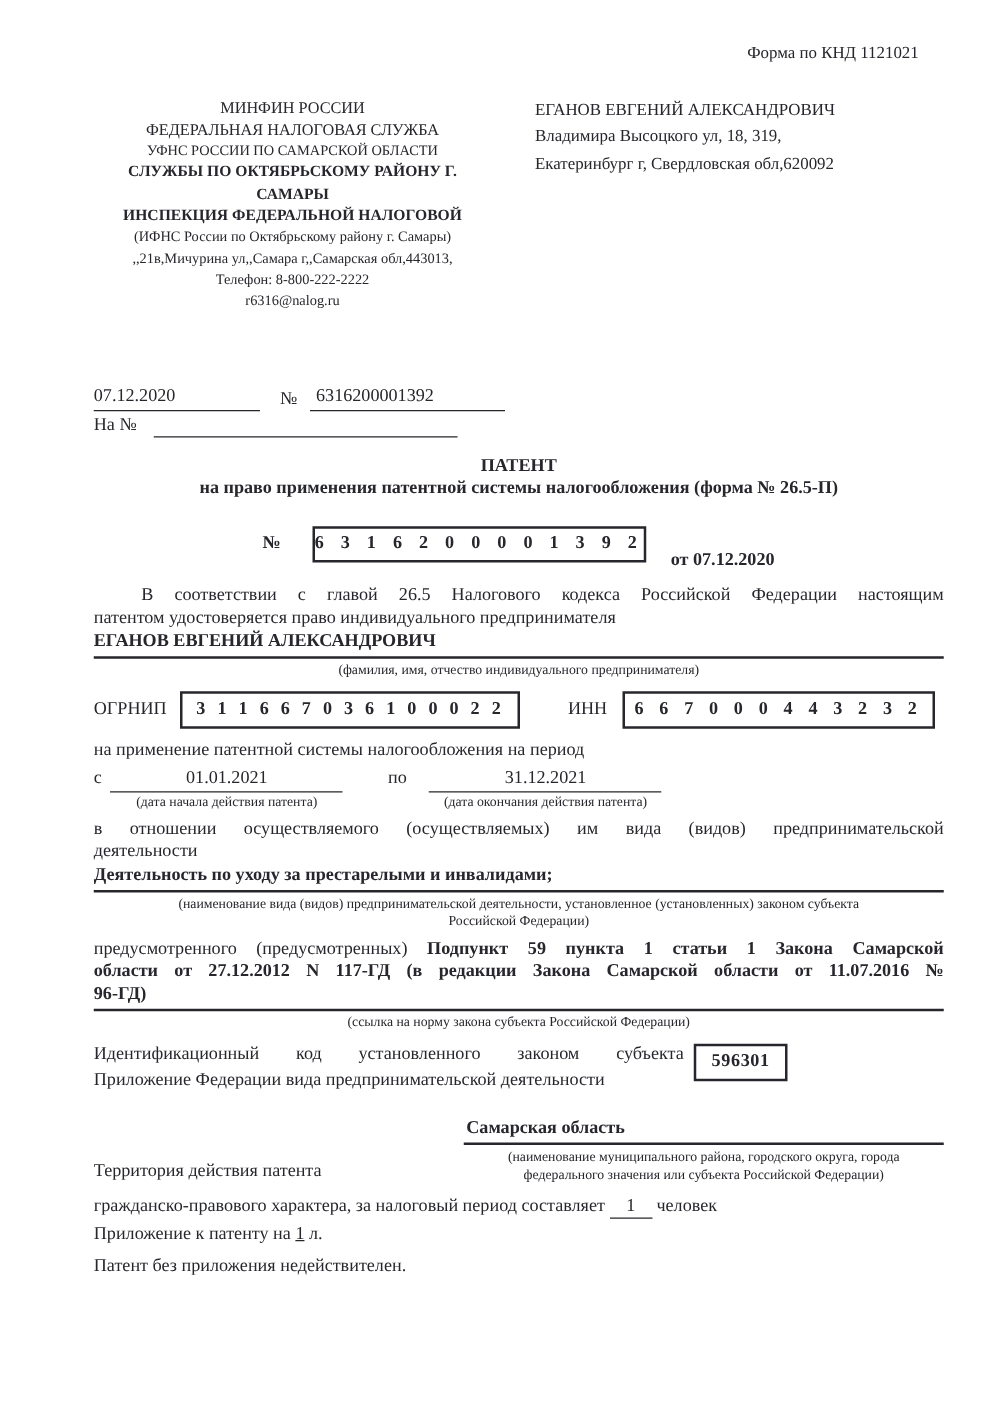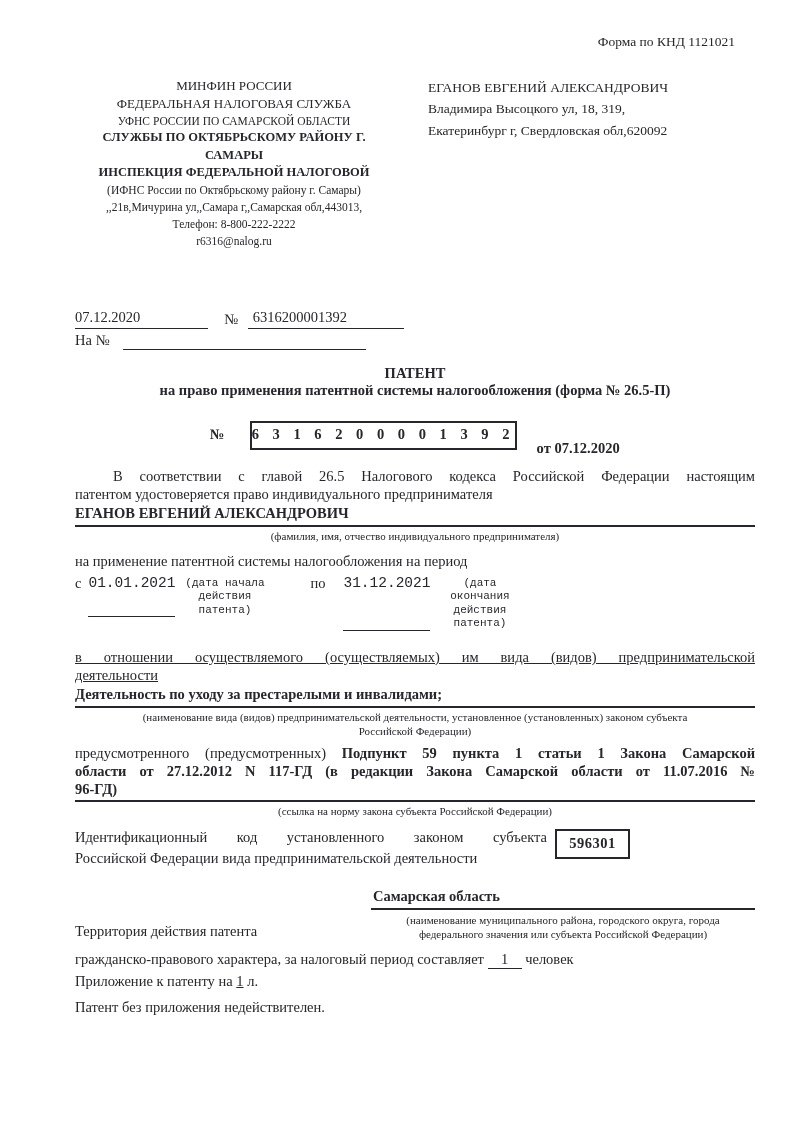--- a/index.html
+++ b/index.html
@@ -61,21 +61,21 @@
     display:flex; align-items:center; justify-content:center;
     font-weight:bold; white-space:nowrap;
   }
   .ogrnip-box { width:272px; margin-left:11px; letter-spacing:3px; }
   .inn-label { margin-left:38px; }
   .inn-box { width:250px; margin-left:12px; letter-spacing:4.5px; }
 
   
   .period-line { margin-top:9px; }
   .dates-row { display:flex; align-items:flex-start; margin-top:4px; }
-  .date-field { display:flex; flex-direction:row;font-family:Liberation Mono, monospace; }
+  .date-field { display:flex; flex-direction:column; }
   .df1 { margin-left:7px; width:186px; }
   .df2 { margin-left:18px; width:186px; }
   .to-label { margin-left:36px; }
   .date-value { text-align:center; border-bottom:1.5px solid #26262c; padding-bottom:1px; }
   .date-cap { font-size:11px; text-align:center; margin-top:2px; }
 
   
   .law-l3 { font-weight:bold; border-bottom:2px solid #26262c; padding-bottom:2px; }
   .b { font-weight:bold; }
 
@@ -151,58 +151,64 @@
   </div>
 
   <div class="para">
     <div class="jline jline-indent">В соответствии с главой 26.5 Налогового кодекса Российской Федерации настоящим</div>
     <div>патентом удостоверяется право индивидуального предпринимателя</div>
   </div>
 
   <div class="name-line">ЕГАНОВ ЕВГЕНИЙ АЛЕКСАНДРОВИЧ</div>
   <div class="caption">(фамилия, имя, отчество индивидуального предпринимателя)</div>
 
+  <div class="codes">
+    <div>ОГРНИП</div>
+    <div class="dbox ogrnip-box">3 1 1 6 6 7 0 3 6 1 0 0 0 2 2</div>
+    <div class="inn-label">ИНН</div>
+    <div class="dbox inn-box">6 6 7 0 0 0 4 4 3 2 3 2</div>
+  </div>
 
   <div class="period-line">на применение патентной системы налогообложения на период</div>
 
   <div class="dates-row">
     <div>с</div>
     <div class="date-field df1">
       <div class="date-value">01.01.2021</div>
       <div class="date-cap">(дата начала действия патента)</div>
     </div>
     <div class="to-label">по</div>
     <div class="date-field df2">
       <div class="date-value">31.12.2021</div>
       <div class="date-cap">(дата окончания действия патента)</div>
     </div>
   </div>
 
-  <div class="para" style="margin-top:18px;text-decoration:underline;">
+  <div class="para" style="margin-top:6px;">
     <div class="jline">в отношении осуществляемого (осуществляемых) им вида (видов) предпринимательской</div>
     <div>деятельности</div>
   </div>
 
   <div class="name-line">Деятельность по уходу за престарелыми и инвалидами;</div>
   <div class="caption">
     <div>(наименование вида (видов) предпринимательской деятельности, установленное (установленных) законом субъекта</div>
     <div>Российской Федерации)</div>
   </div>
 
   <div class="para" style="margin-top:6px;">
     <div class="jline"><span>предусмотренного (предусмотренных)</span> <span class="b">Подпункт 59 пункта 1 статьи 1 Закона Самарской</span></div>
     <div class="jline b">области от 27.12.2012 N 117-ГД (в редакции Закона Самарской области от 11.07.2016 №</div>
     <div class="law-l3">96-ГД)</div>
     <div class="caption">(ссылка на норму закона субъекта Российской Федерации)</div>
   </div>
 
   <div class="idcode">
     <div class="idcode-text">
       <div class="jline">Идентификационный код установленного законом субъекта</div>
-      <div>Российской Федерации вида предпринимательской деятельности</div>
+      <div>Приложение Федерации вида предпринимательской деятельности</div>
     </div>
     <div class="dbox idcode-box">596301</div>
   </div>
 
   <div class="territory">
     <div class="terr-label">Территория действия патента</div>
     <div class="terr-right">
       <div class="terr-value">Самарская область</div>
       <div class="terr-caption">
         <div>(наименование муниципального района, городского округа, города</div>

